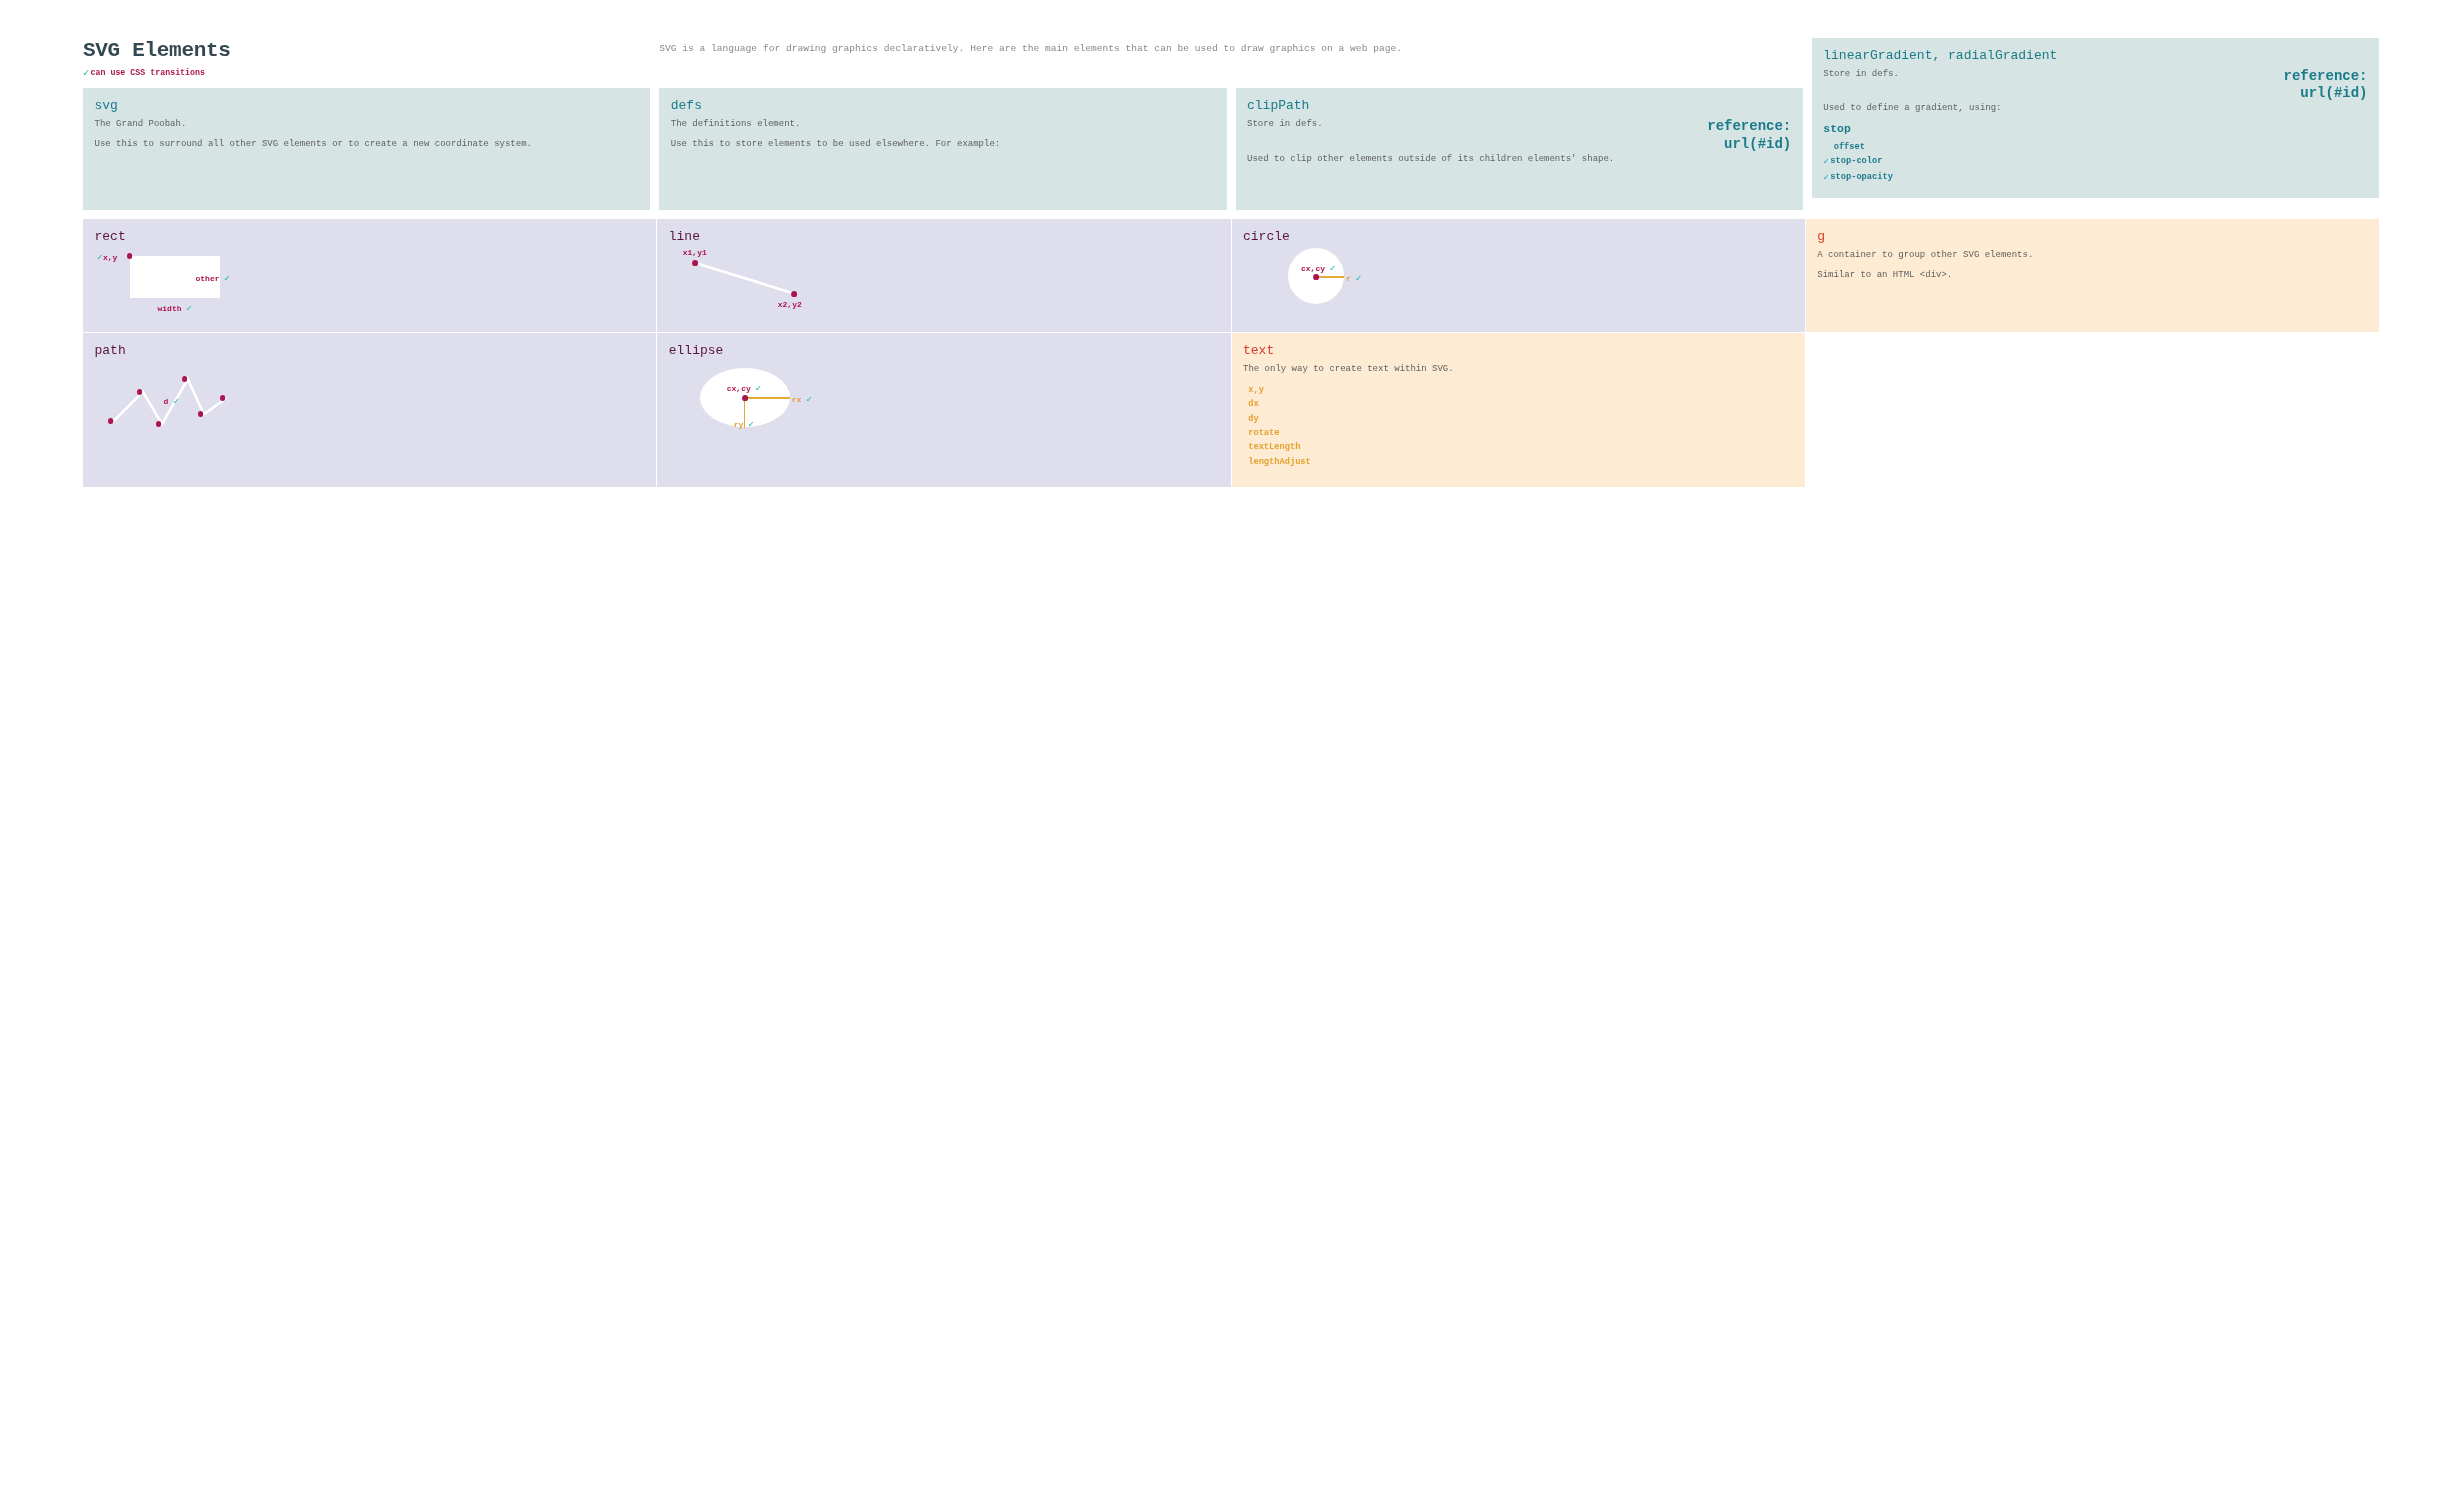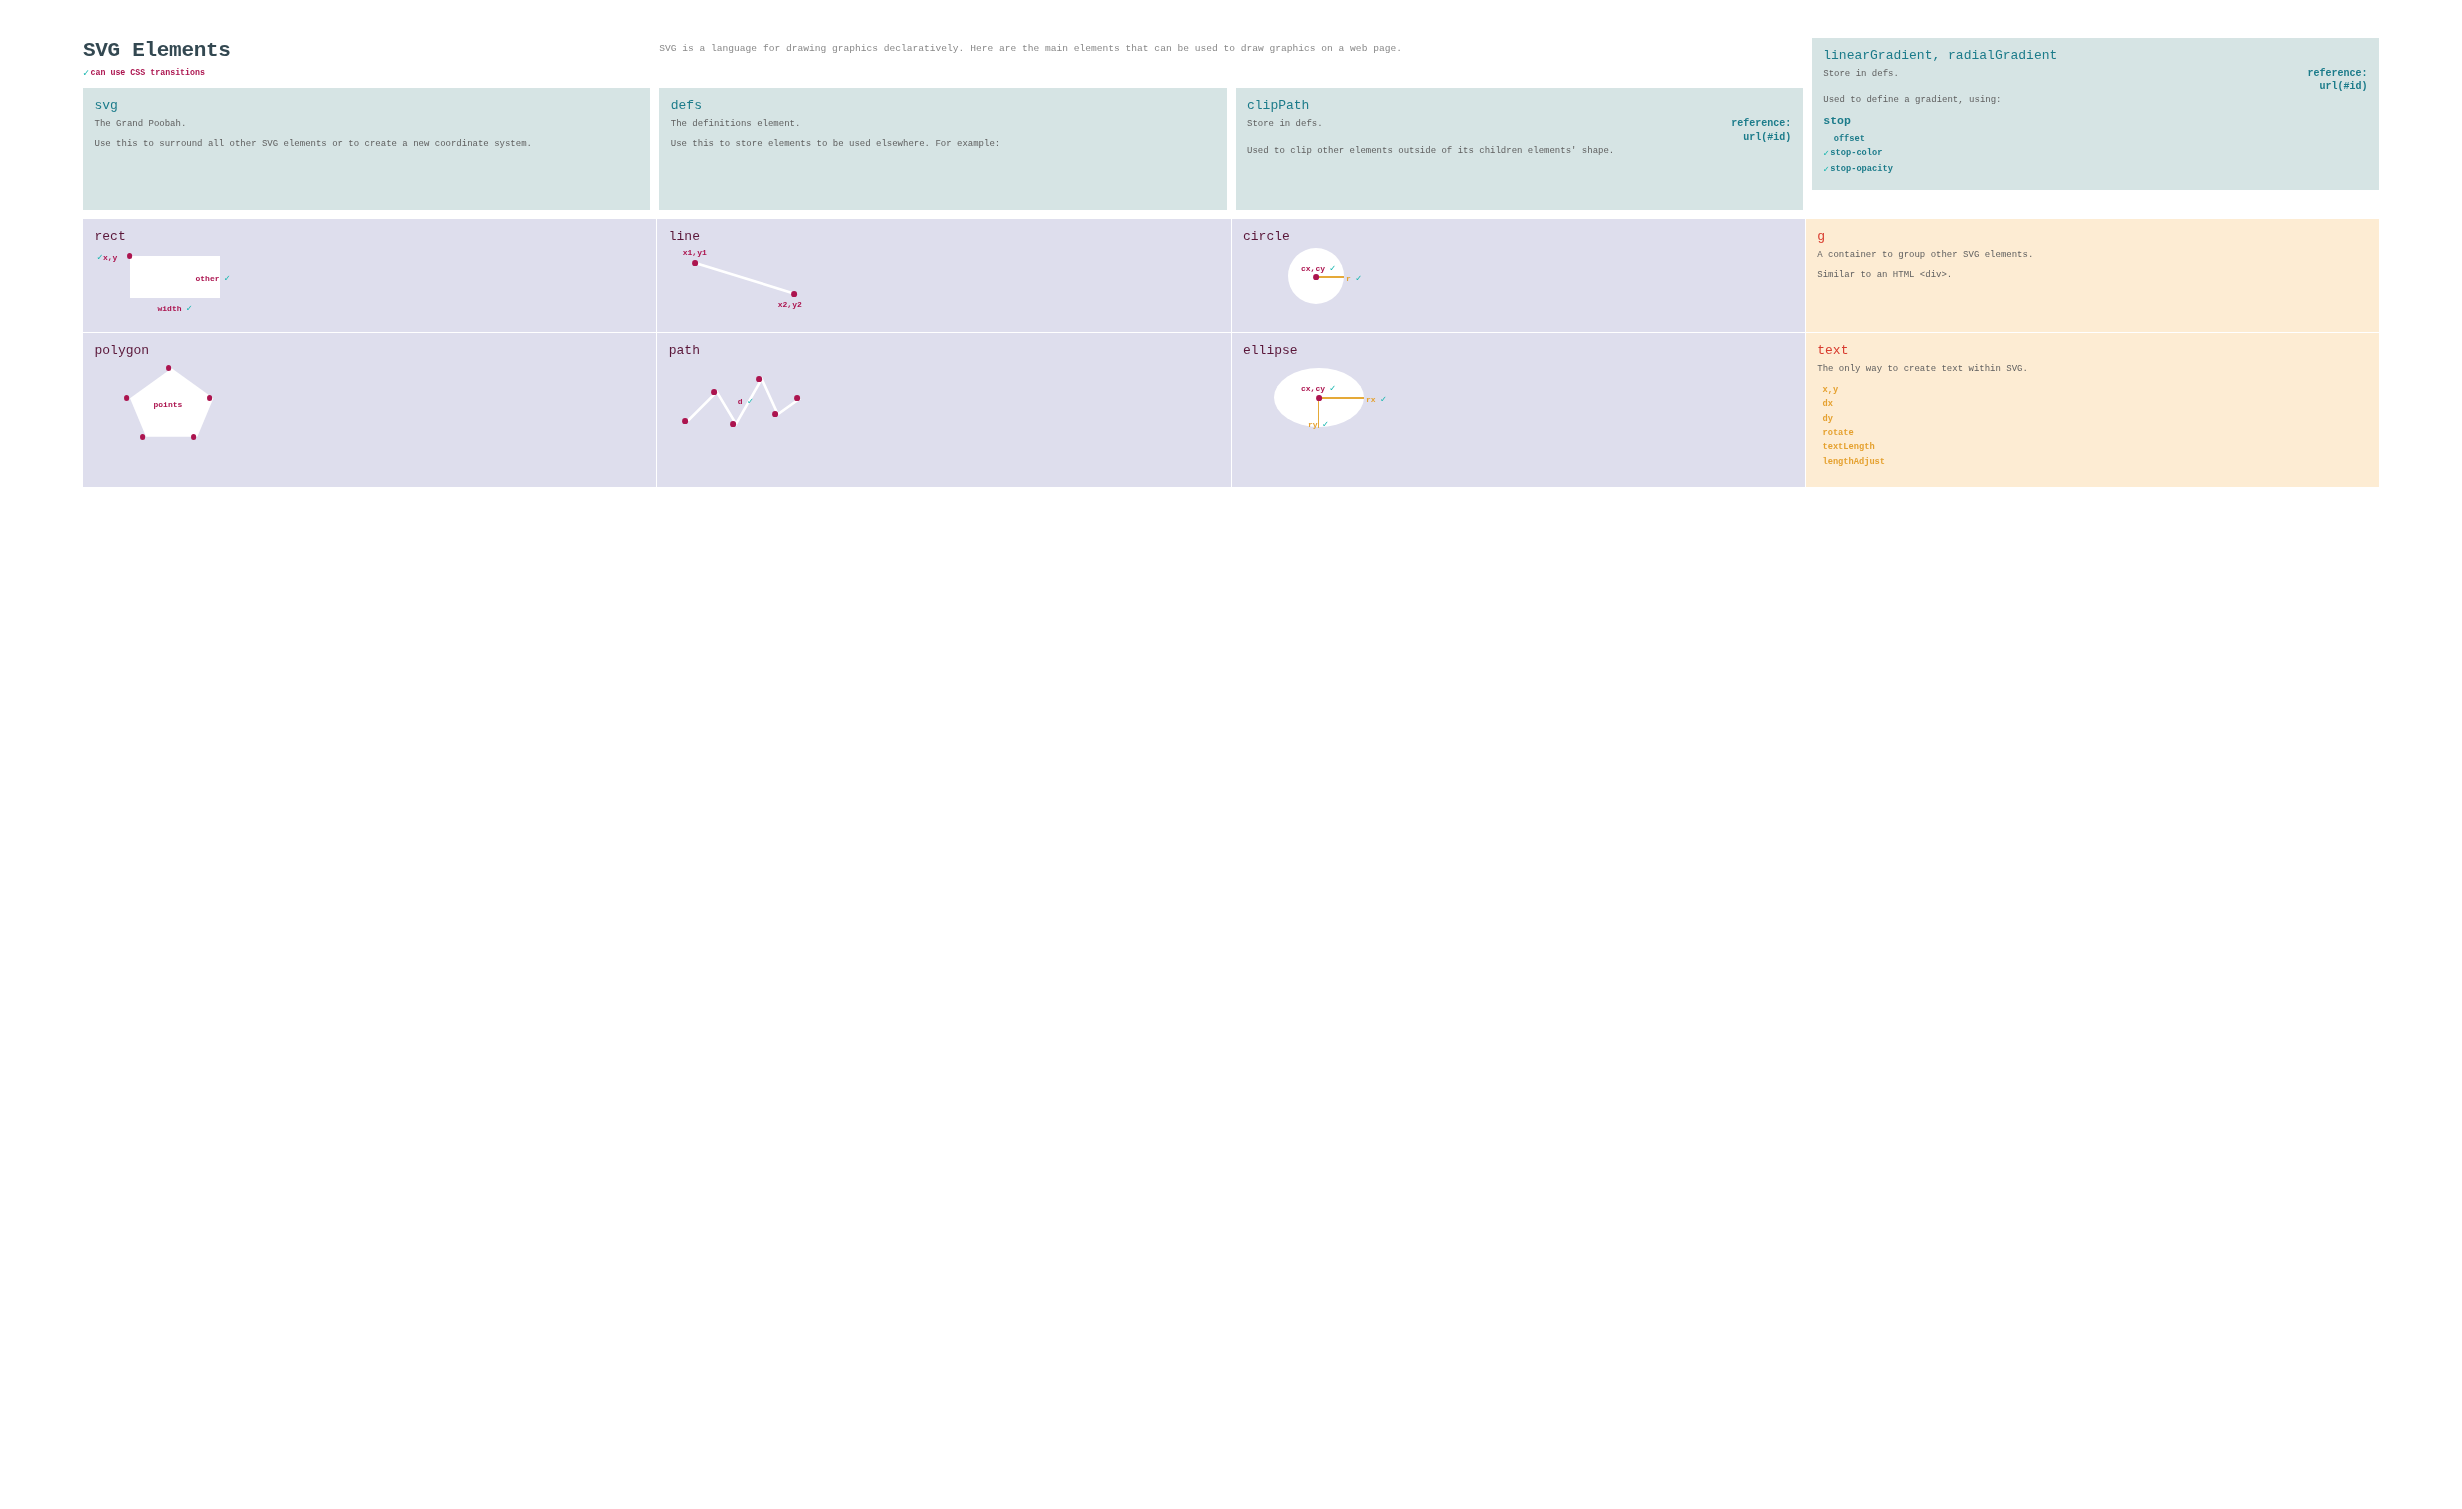--- a/index.html
+++ b/index.html
@@ -42,21 +42,21 @@
 .card-title {
   font-size: 13px;
   font-weight: 400;
   margin-bottom: 5.1px;
 }
 .card.blue .card-title { color: #1b7b8a; }
 .card.purple .card-title { color: #5a1639; }
 .card.peach .card-title { color: #d83b2e; }
 .card p { color: #606060; line-height: 1.45; margin-bottom: 6.4px; font-size: 9px; }
 .ref-wrap { float: right; text-align: right; }
-.ref { color: #1b7b8a; font-weight: 700; font-size: 10px; line-height: 1.2; }
+.ref { color: #1b7b8a; font-weight: 700; font-size: 14px; line-height: 1.2; }
 .attr-list { margin-top: 5.1px; }
 .attr { font-size: 8.7px; font-weight: 700; line-height: 1.65; }
 .attr .check { color: #19b7b0; font-size: 9.6px; vertical-align: -0.6px; margin-right: 1.3px; }
 .attr.blue { color: #1b7b8a; }
 .attr.orange { color: #e5a12f; }
 .sub-title { color: #1b7b8a; font-size: 11.5px; font-weight: 900; margin: 5.1px 0 2.6px 0; }
 
 
 .shape-card { position: relative; min-height: 109px; }
 .shape-area { position: relative; width: 100%; height: 71px; margin-top: 2.6px; }
@@ -165,34 +165,20 @@
       <span class="lbl orange" style="left: 103px; top: 23px;"><span>r</span> <span class="ck">✓</span></span>
     </div>
   </div>
 
   <div class="card peach">
     <div class="card-title">g</div>
     <p>A container to group other SVG elements.</p>
     <p>Similar to an HTML &lt;div&gt;.</p>
   </div>
 
-  <div class="card purple shape-card">
-    <div class="card-title">polygon</div>
-    <div class="shape-area" style="height: 77px;">
-      <svg width="100%" height="100%" style="position:absolute;left:0;top:0;" viewBox="0 0 848.5 120">
-        <polygon points="115,8 180,55 155,115 75,115 50,55" fill="#ffffff"></polygon>
-      </svg>
-      <div class="dot" style="left: 74px; top: 5.1px;"></div>
-      <div class="dot" style="left: 115px; top: 35px;"></div>
-      <div class="dot" style="left: 99px; top: 74px;"></div>
-      <div class="dot" style="left: 48px; top: 74px;"></div>
-      <div class="dot" style="left: 32px; top: 35px;"></div>
-      <span class="lbl maroon" style="left: 59px; top: 37px;">points</span>
-    </div>
-  </div>
 
   <div class="card purple shape-card">
     <div class="card-title">path</div>
     <div class="shape-area" style="height: 77px;">
       <svg width="100%" height="100%" style="position:absolute;left:0;top:0;" viewBox="0 0 848.5 120">
         <polyline points="25,90 70,45 100,95 140,25 165,80 200,55" fill="none" stroke="#ffffff" stroke-width="4"></polyline>
       </svg>
       <div class="dot" style="left: 16px; top: 58px;"></div>
       <div class="dot" style="left: 45px; top: 29px;"></div>
       <div class="dot" style="left: 64px; top: 61px;"></div>

